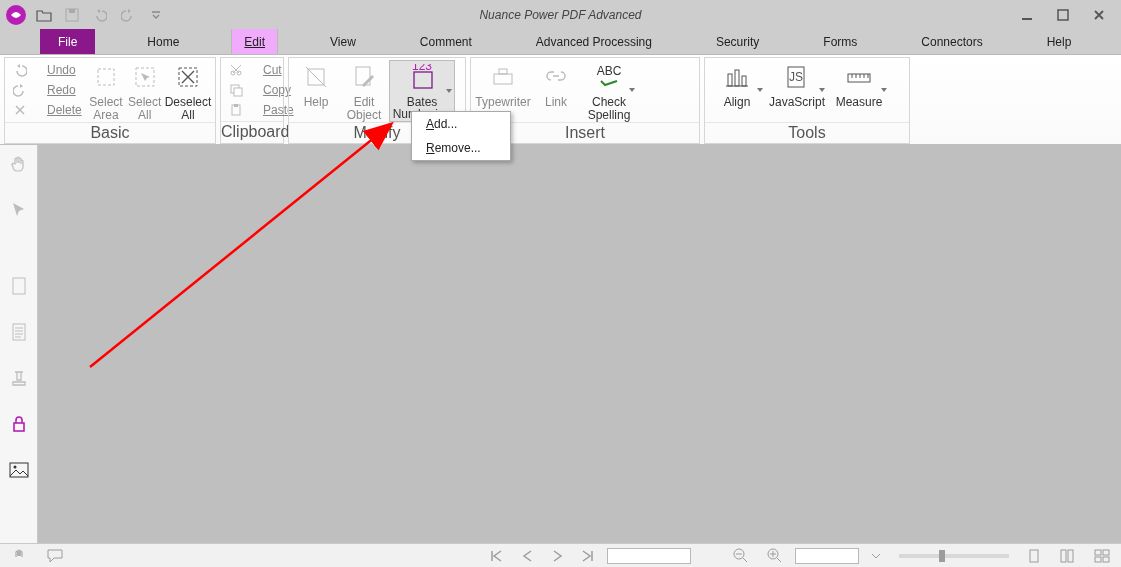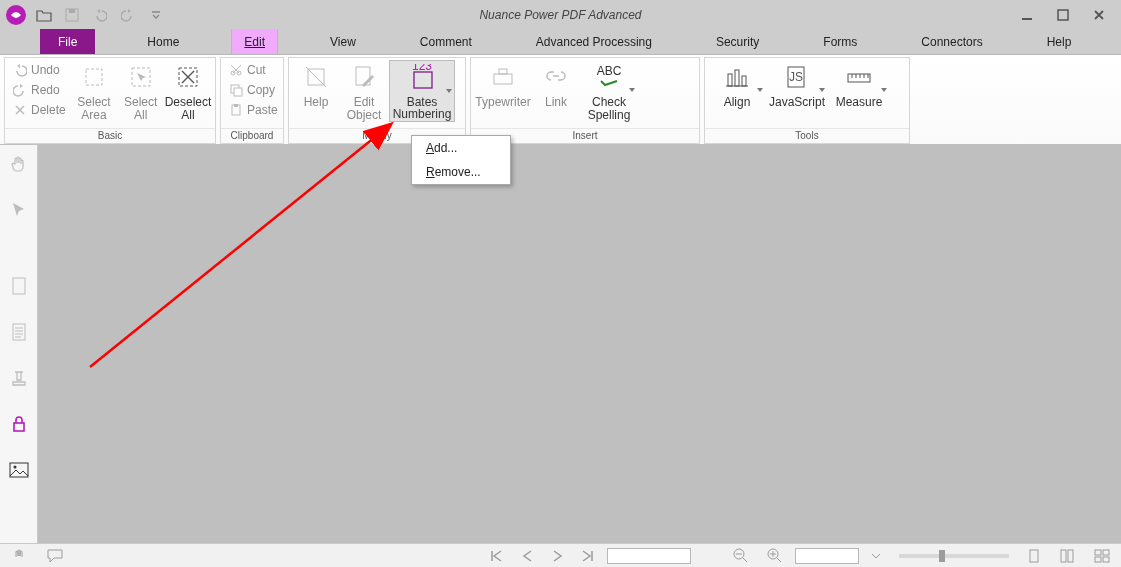--- a/index.html
+++ b/index.html
@@ -16,24 +16,24 @@
   
   .tabs-row { height:26px; background:#cdcdcd; display:flex; align-items:stretch; border-bottom:1px solid #b9b9b9; }
   .tab { padding:0 12px; display:flex; align-items:center; color:#222; cursor:pointer;margin-left:40px; }
   .tab.file { background:#8a188a; color:#fff; font-weight:500; padding:0 18px; }
   .tab.active { background:#f0abfc; border-left:1px solid #b9b9b9; border-right:1px solid #b9b9b9;text-decoration:underline; }
 
   
   .ribbon { height:90px; background:linear-gradient(#fff,#fafafa); border-bottom:1px solid #c0c0c0; display:flex; padding:2px 4px 0 4px; }
   .group { border:1px solid #d6d6d6; margin-right:4px; display:flex; flex-direction:column; }
   .group-body { flex:1; display:flex; align-items:flex-start; padding:2px 4px 0 4px; gap:2px; }
-  .group-label { text-align:center; font-size:10px; color:#555; padding:1px 0 2px 0; border-top:1px solid #e6e6e6; }
+  .group-label { text-align:center; font-size:16px; color:#555; padding:1px 0 2px 0; border-top:1px solid #e6e6e6; }
 
   .small-stack { display:flex; flex-direction:column; gap:0; }
-  .small-item { display:flex; align-items:center; gap:4px; height:20px; padding:0 4px; color:#888; white-space:nowrap; }
+  .small-item { display:flex; align-items:center; gap:20px; height:20px; padding:0 4px; color:#888; white-space:nowrap;text-decoration:underline; }
   .small-item svg { flex-shrink:0; }
 
   .big-btn { width:46px; height:62px; display:flex; flex-direction:column; align-items:center; justify-content:flex-start; padding-top:2px; color:#888; text-align:center; line-height:1.05; cursor:pointer; position:relative; }
   .big-btn.enabled { color:#333; }
   .big-btn .icon-slot { height:30px; display:flex; align-items:center; justify-content:center; }
   .big-btn .cap { font-size:11px; margin-top:4px; }
   .big-btn.w56 { width:56px; }
   .big-btn.w60 { width:60px; }
   .big-btn.w66 { width:66px; }
   .big-btn.drop::after { content:""; position:absolute; right:2px; top:28px; border-left:3px solid transparent; border-right:3px solid transparent; border-top:4px solid #777; }
@@ -50,21 +50,21 @@
   
   .statusbar { position:absolute; left:0; right:0; bottom:0; height:24px; background:#f1f1f1; border-top:1px solid #c9c9c9; display:flex; align-items:center; padding:0 4px; gap:6px; }
   .status-spacer { flex:1; }
   .status-icon { padding:0 6px; color:#9c9c9c; display:flex; align-items:center; }
   .page-input { width:84px; height:16px; background:#fff; border:1px solid #b8b8b8; }
   .zoom-input { width:64px; height:16px; background:#fff; border:1px solid #b8b8b8; }
   .zoom-slider { width:110px; height:4px; background:#d8d8d8; position:relative; margin:0 6px; }
   .zoom-slider .thumb { position:absolute; left:36%; top:-4px; width:6px; height:12px; background:#9c9c9c; }
 
   
-  .dropdown { position:absolute; left:411px; top:135px; width:100px; background:#fff; border:1px solid #a9a9a9; box-shadow:2px 2px 4px rgba(0,0,0,0.25); z-index:50; }
+  .dropdown { position:absolute; left:411px; top:111px; width:100px; background:#fff; border:1px solid #a9a9a9; box-shadow:2px 2px 4px rgba(0,0,0,0.25); z-index:50; }
   .dropdown .mi { height:24px; display:flex; align-items:center; padding:0 14px; color:#222; cursor:pointer; }
   .dropdown .mi u { text-decoration:underline; }
 
   
   .arrow { position:absolute; left:60px; top:105px; z-index:40; pointer-events:none; }
 </style>
 </head>
 <body>
 
 <div class="titlebar">

